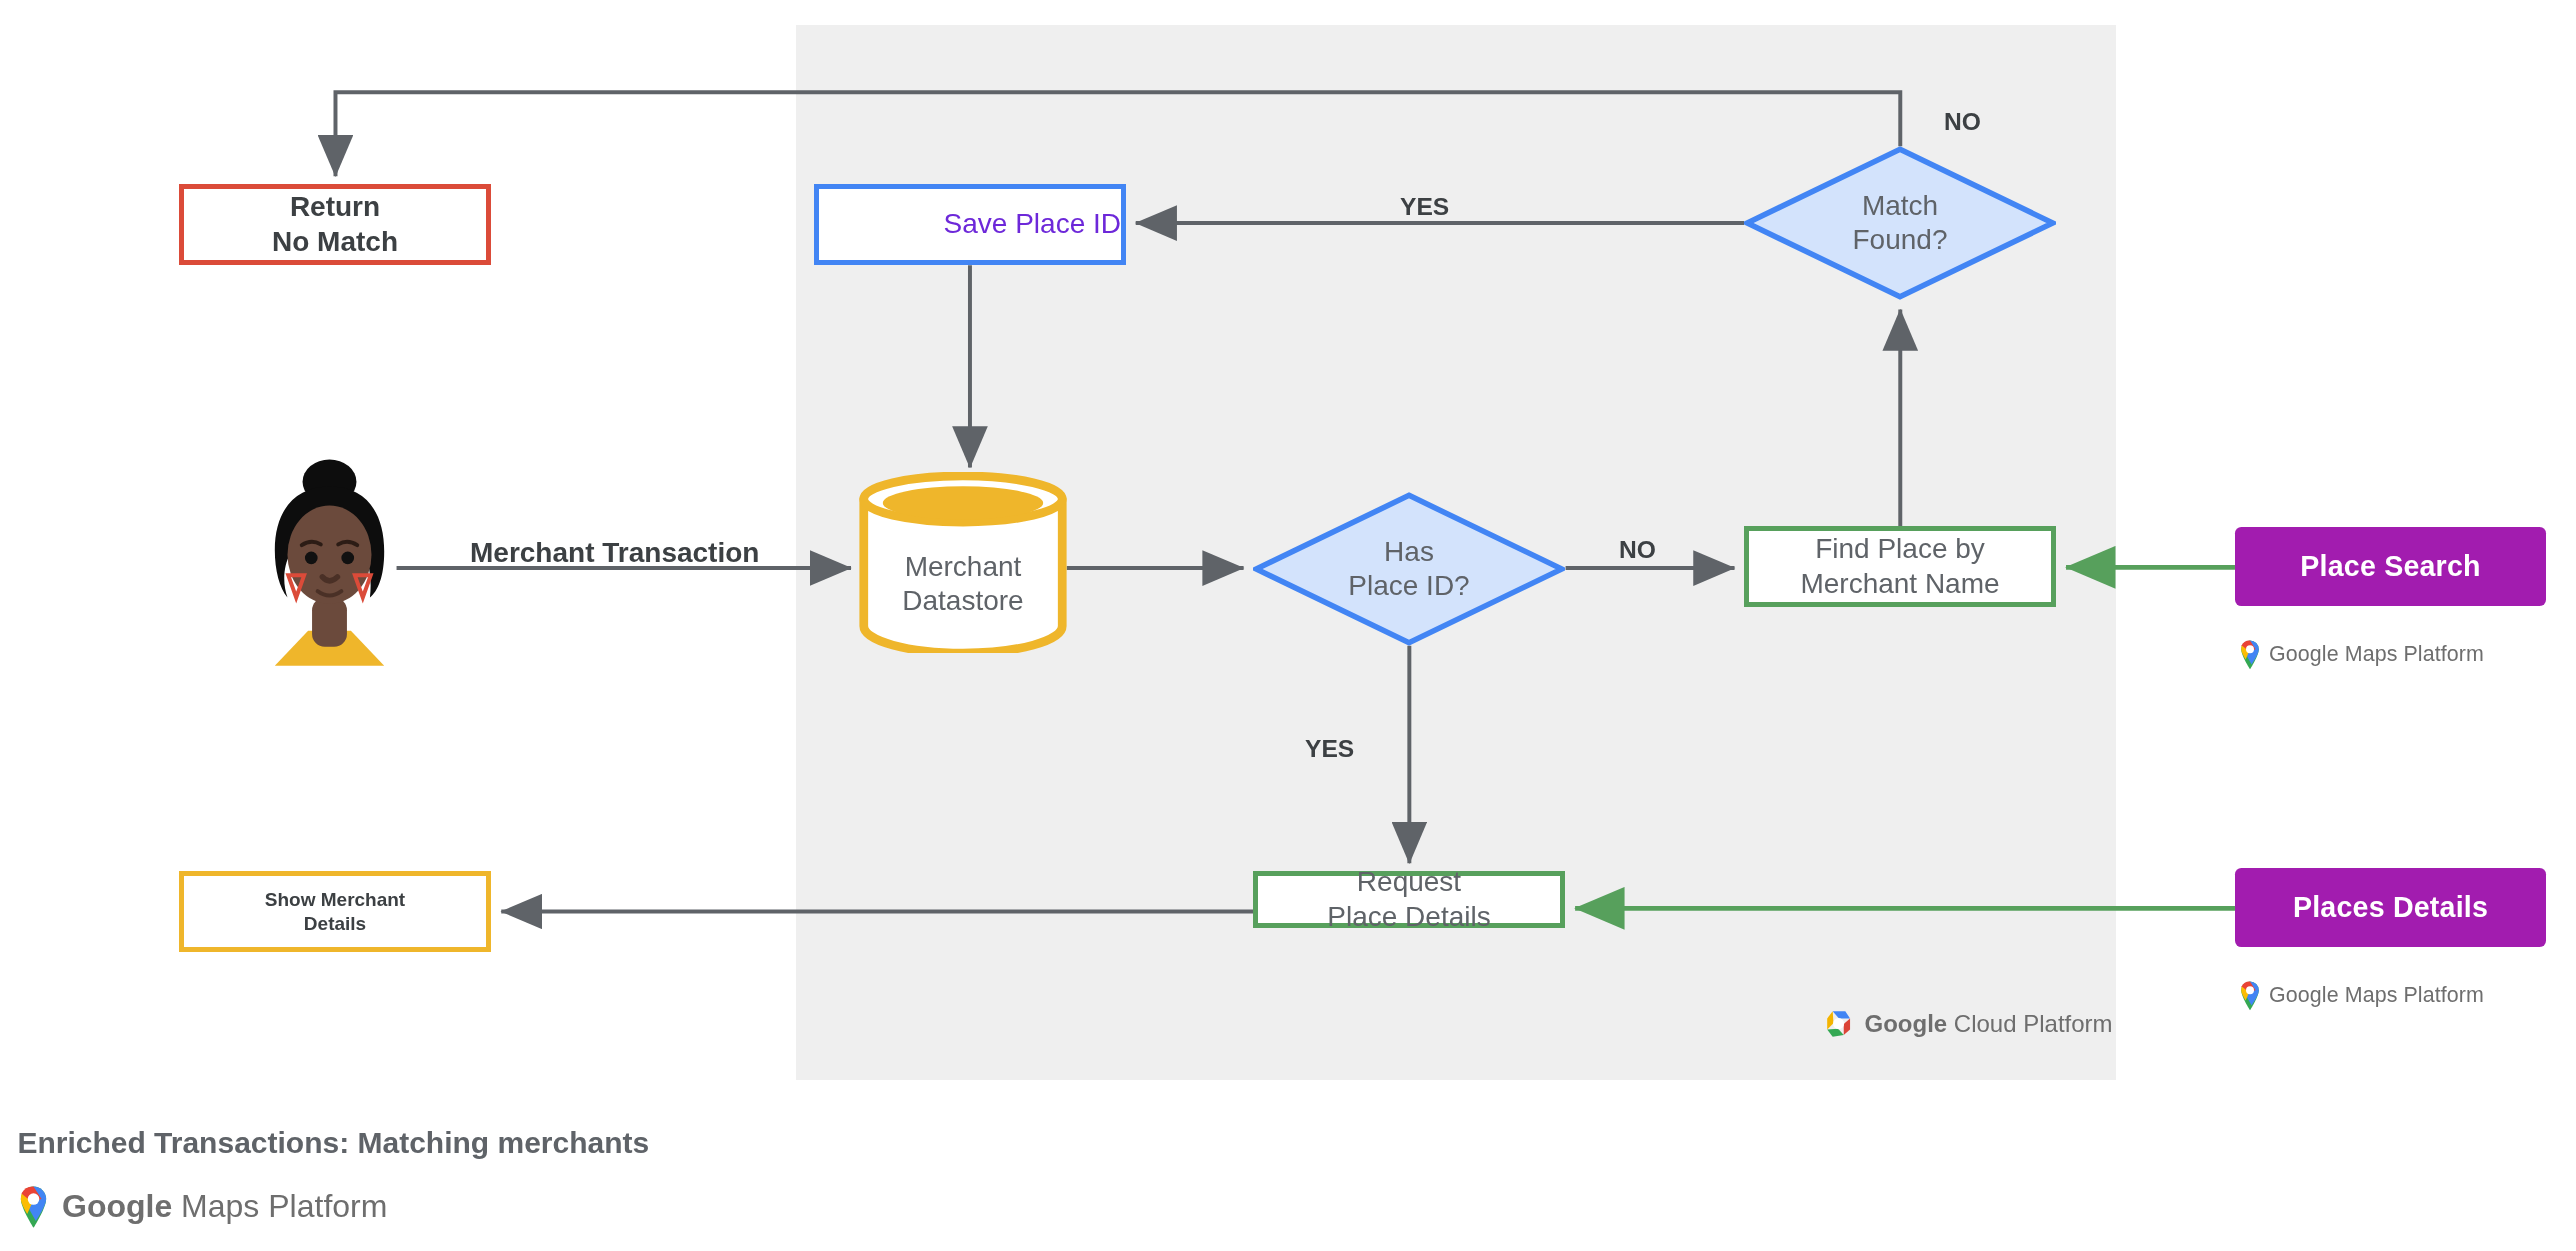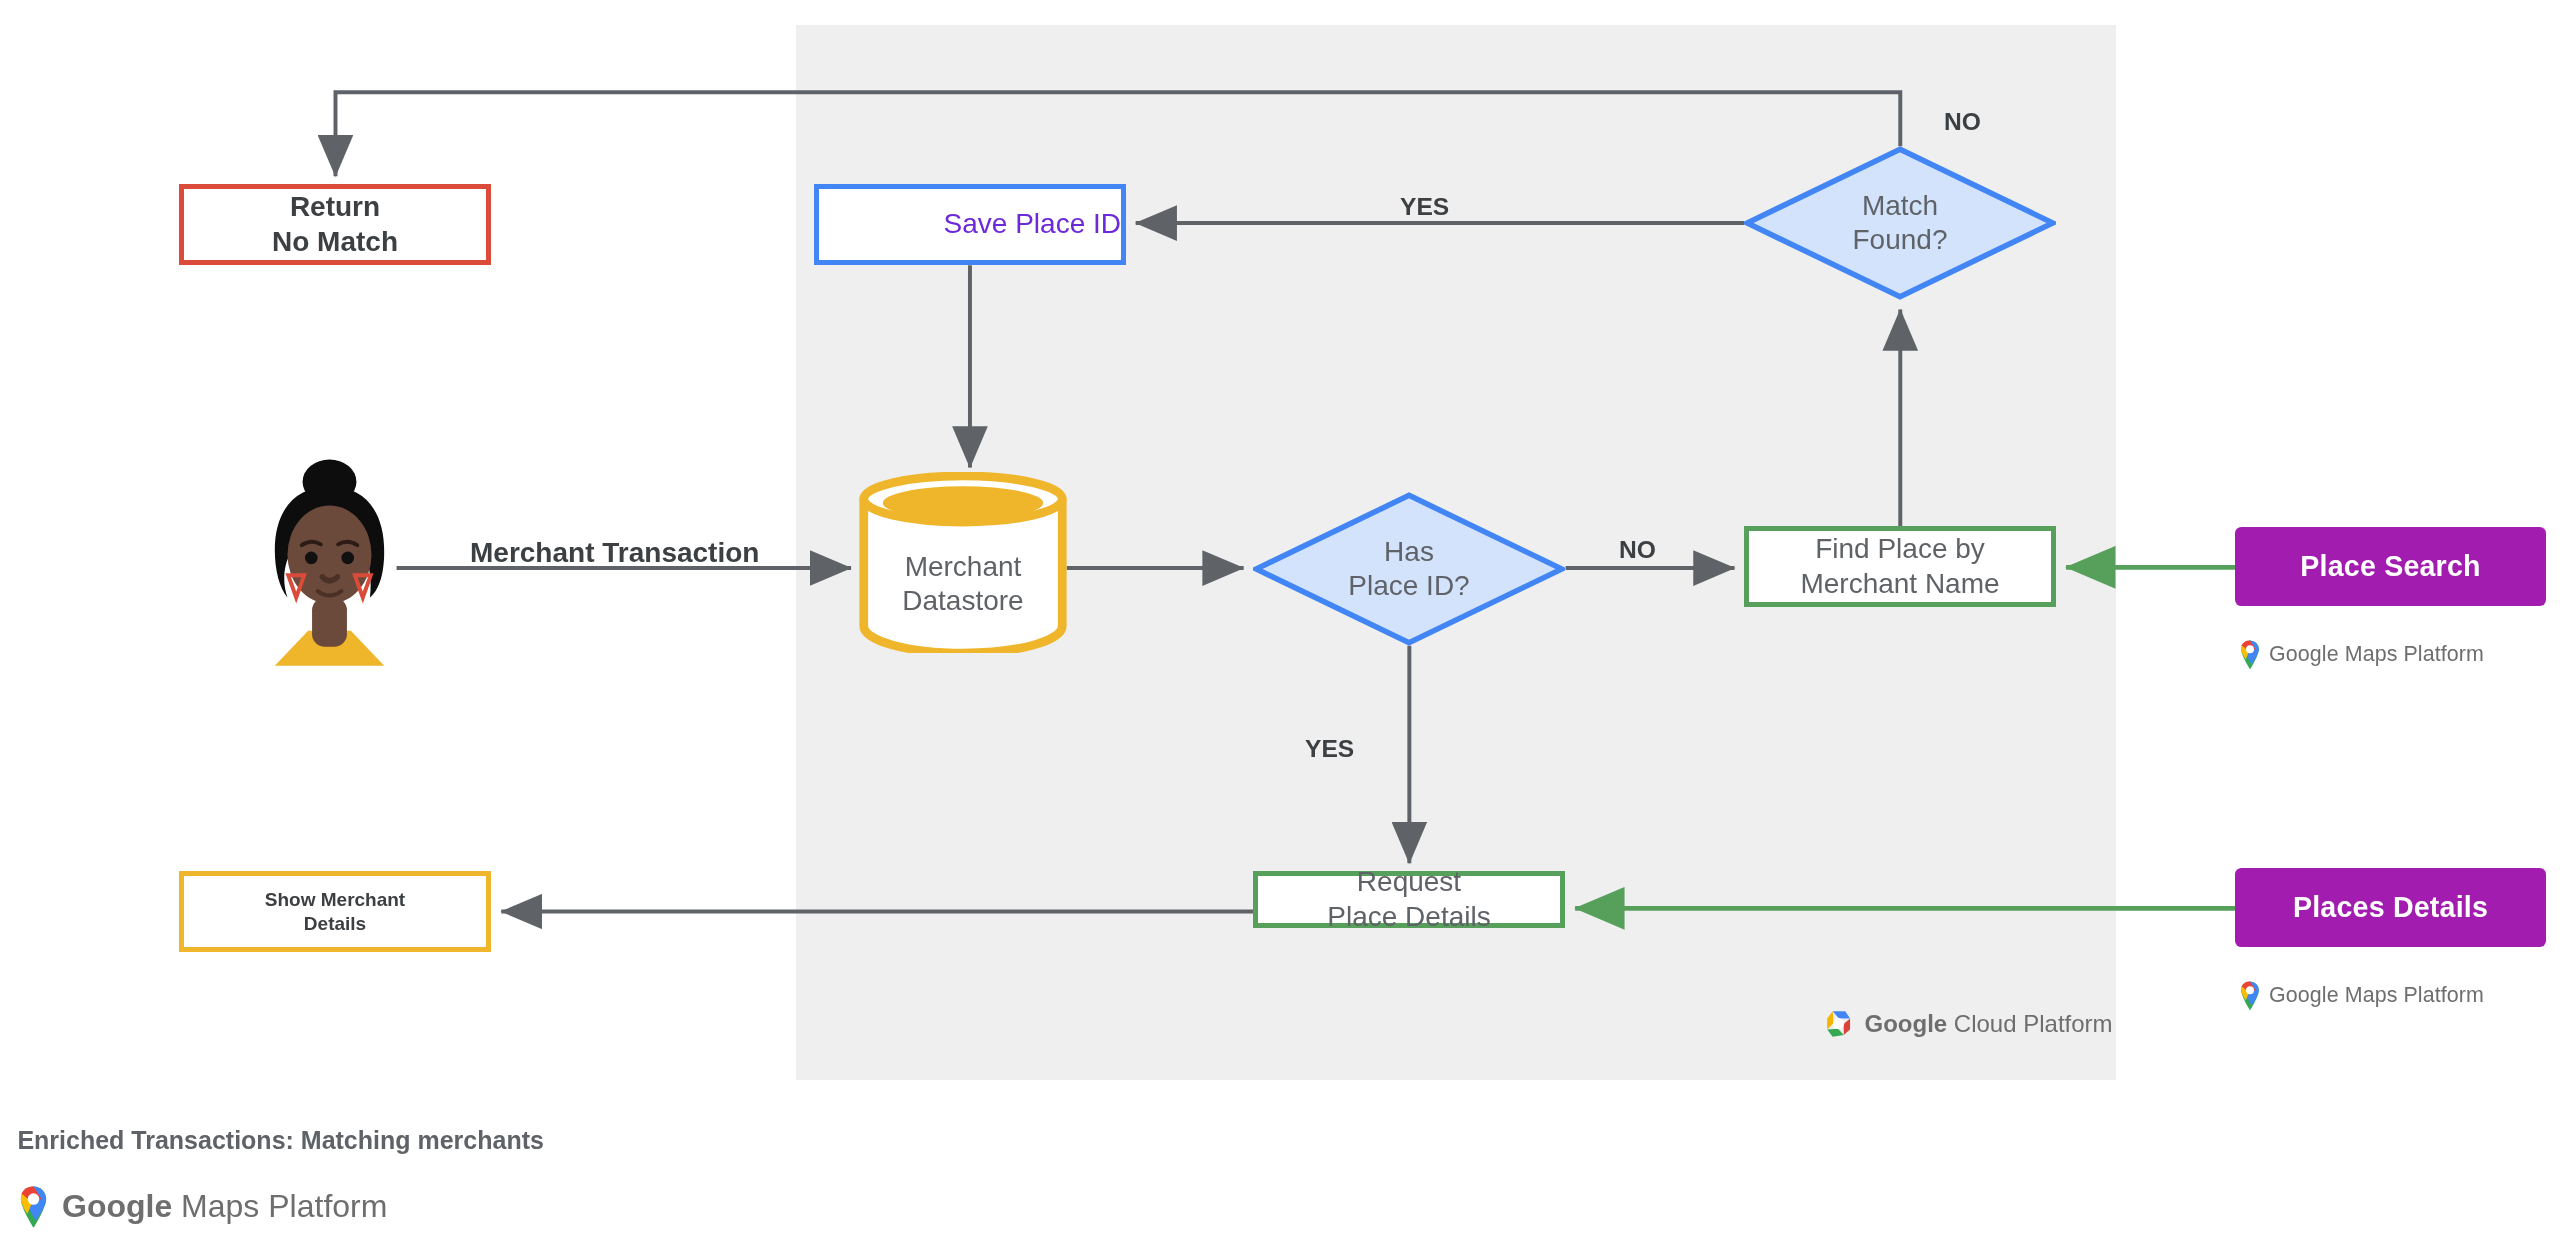--- a/index.html
+++ b/index.html
@@ -133,21 +133,21 @@
     font-size: 28px; font-weight: bold; color: #3C4043;
   }
   .lbl-yes-match { left: 1400px; top: 193px; }
   .lbl-no-match  { left: 1944px; top: 108px; }
   .lbl-no-place  { left: 1619px; top: 536px; }
   .lbl-yes-place { left: 1305px; top: 735px; }
 
   
   .footer-title {
     position: absolute; left: 17.4px; top: 1126px;
-    font-size: 25px; font-weight: bold; color: #5F6368;
+    font-size: 30px; font-weight: bold; color: #5F6368;
     white-space: nowrap;
   }
   .footer-lockup {
     position: absolute; left: 16px; top: 1183px;
     display: flex; align-items: center; gap: 11px;
   }
   .footer-lockup .gmp-text { font-size: 32px; color: #6E6E6E; white-space: nowrap; }
 </style>
 </head>
 <body>

